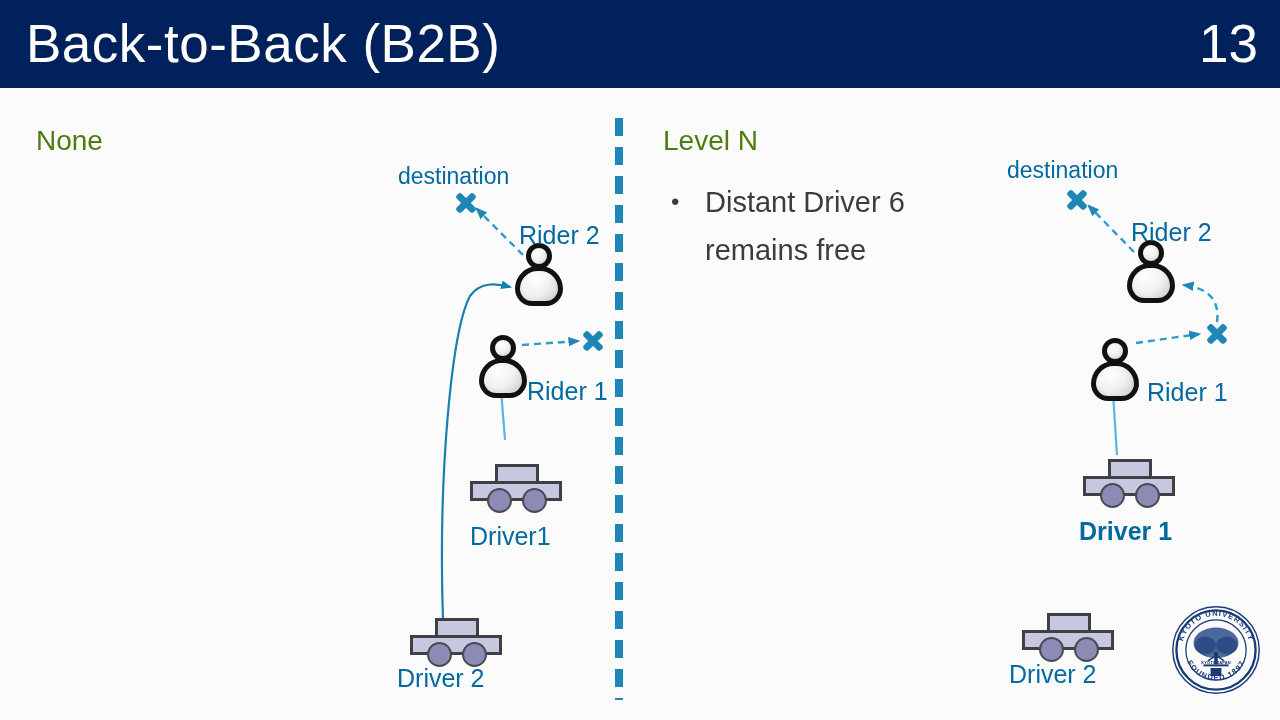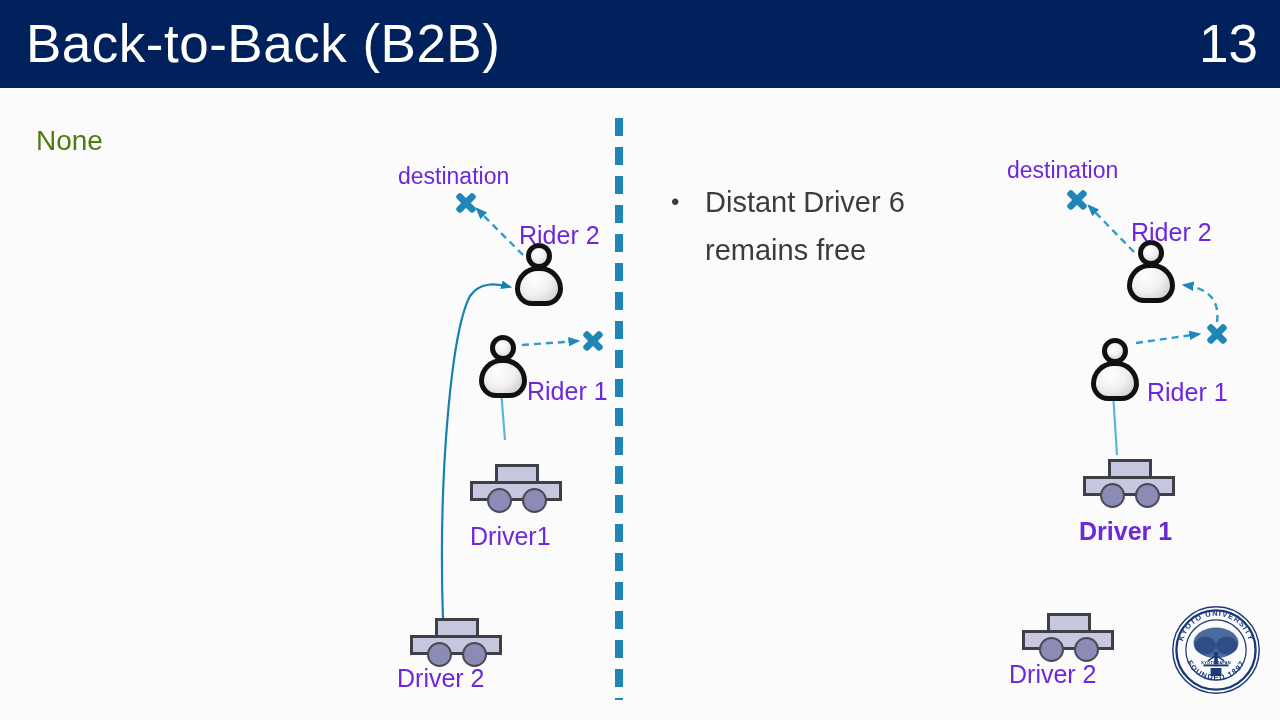--- a/index.html
+++ b/index.html
@@ -104,21 +104,21 @@
     top: 0;
     width: 1280px;
     height: 720px;
     pointer-events: none;
   }
 
   .diagram-label {
     position: absolute;
     font-size: 25px;
     line-height: 30px;
-    color: #6d28d9;
+    color: #0369a1;
     white-space: nowrap;
   }
   .diagram-label.small {
     font-size: 23px;
   }
 
   
   .person-icon {
     position: absolute;
     width: 56px;
@@ -202,20 +202,21 @@
 <div id="slide">
 
   <div id="header-bar"></div>
   <div id="slide-title">Back-to-Back (B2B)</div>
   <div id="slide-number">13</div>
 
   <div class="col-heading" id="heading-left">None</div>
   <ul class="bullet-list" id="bullets-left">
   </ul>
 
+  <div class="col-heading" id="heading-right">Level N</div>
   <ul class="bullet-list" id="bullets-right">
     <li>Distant Driver 6 remains free</li>
   </ul>
 
   <div id="divider"></div>
 
   <svg class="diagram-svg" viewBox="0 0 1280 720">
     <defs>
       <marker id="arrow-dash" viewBox="0 0 10 10" refX="8" refY="5" markerWidth="5" markerHeight="5" orient="auto-start-reverse">
         <path d="M 0 1 L 10 5 L 0 9 z" fill="#1f87b8"></path>

